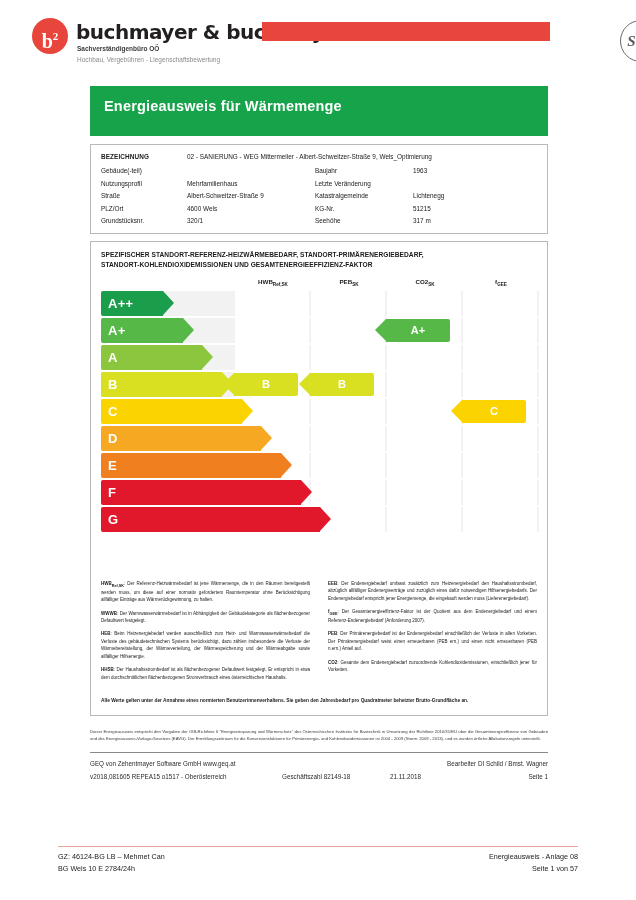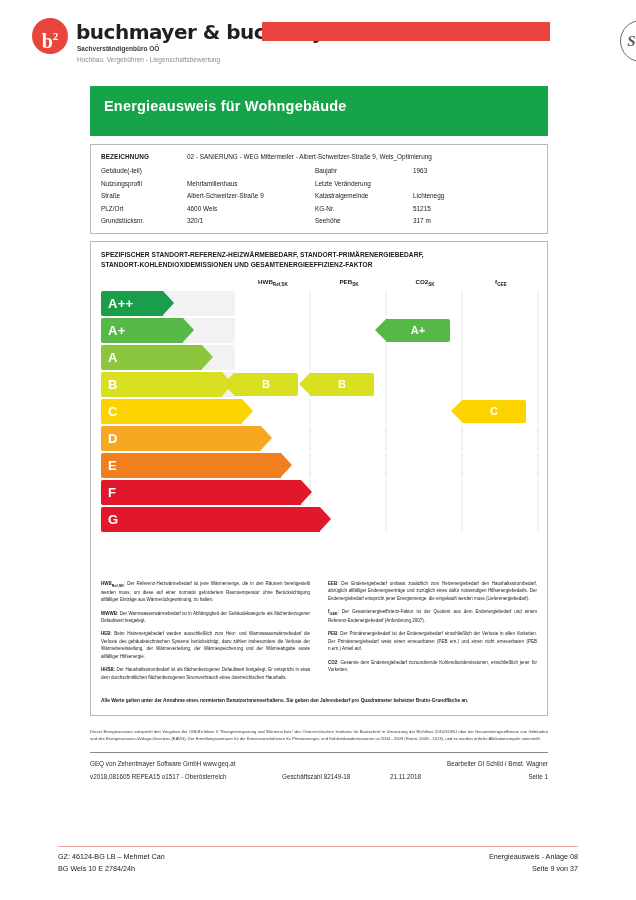--- a/index.html
+++ b/index.html
@@ -360,21 +360,21 @@
   <div class="brand-sub2">Hochbau, Vergebühren - Liegenschaftsbewertung</div>
   <div class="brand-bar"></div>
   <div class="stv-logo">
     <div class="stv-logo-text">STV</div>
   </div>
 </div>
 
 <div class="sheet">
 
   <div class="green-panel">
-    <div class="green-title">Energieausweis für Wohngebäude</div>
+    <div class="green-title">Energieausweis für Wärmemenge</div>
   </div>
 
   <div class="box">
     <div class="kv-head">
       <div class="kv-head-label">BEZEICHNUNG</div>
       <div class="kv-head-value">02 - SANIERUNG - WEG Mittermeiler - Albert-Schweitzer-Straße 9, Wels_Optimierung</div>
     </div>
     <div class="kv-grid">
       <div>Gebäude(-teil)</div>
       <div></div>
@@ -563,15 +563,15 @@
 </div>
 
 <div class="page-footer">
   <div class="pf-rule"></div>
   <div class="pf-row">
     <div class="pf-left">GZ: 46124-BG   LB – Mehmet Can</div>
     <div class="pf-right">Energieausweis - Anlage 08</div>
   </div>
   <div class="pf-row">
     <div class="pf-left">BG Wels 10 E 2784/24h</div>
-    <div class="pf-right">Seite 9 von 37</div>
+    <div class="pf-right">Seite 1 von 57</div>
   </div>
 </div>
 
 </body></html>

